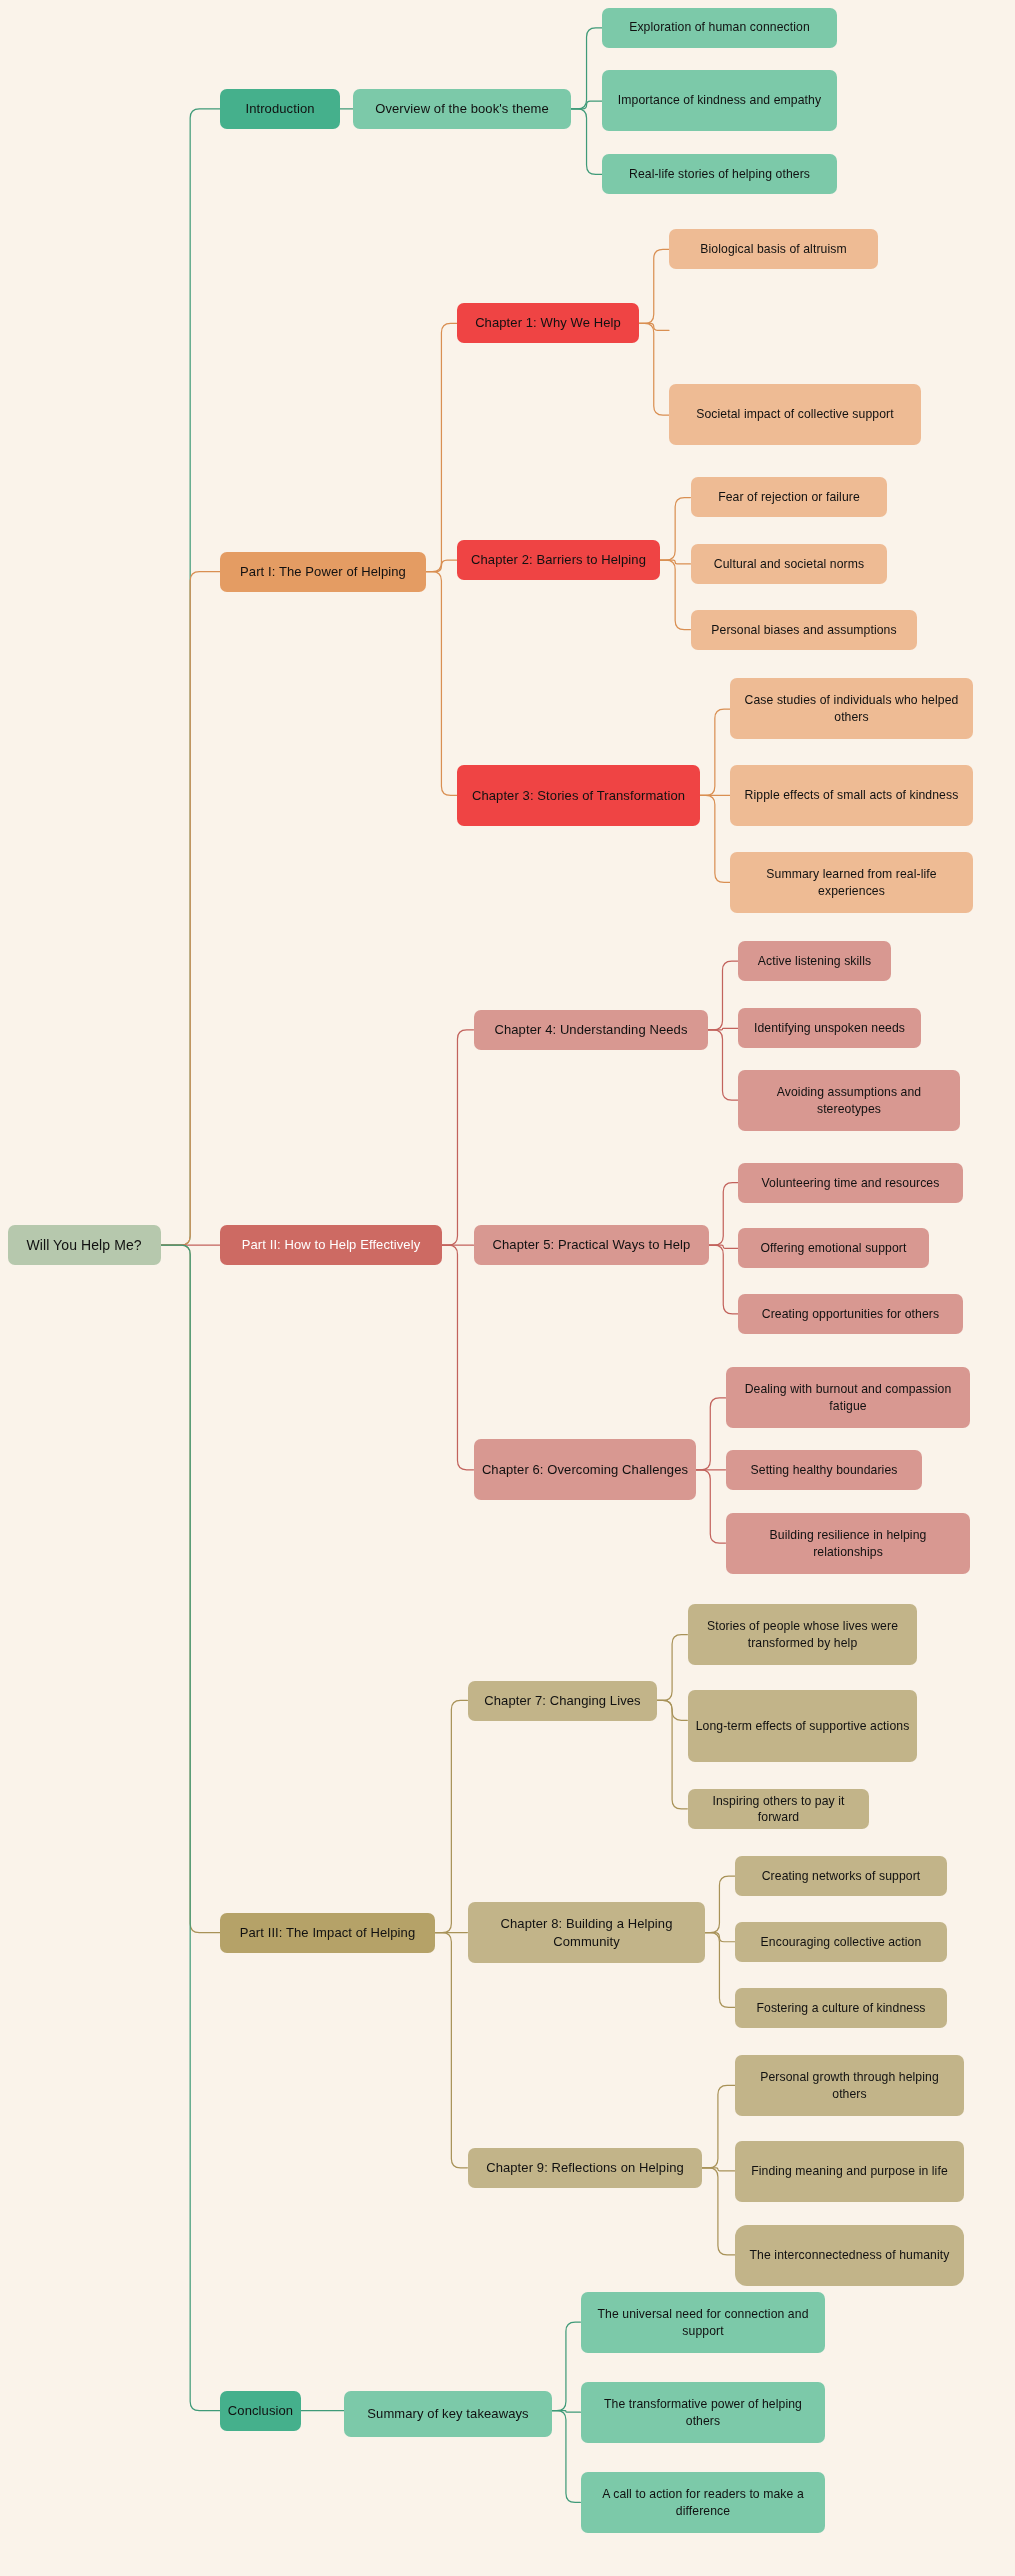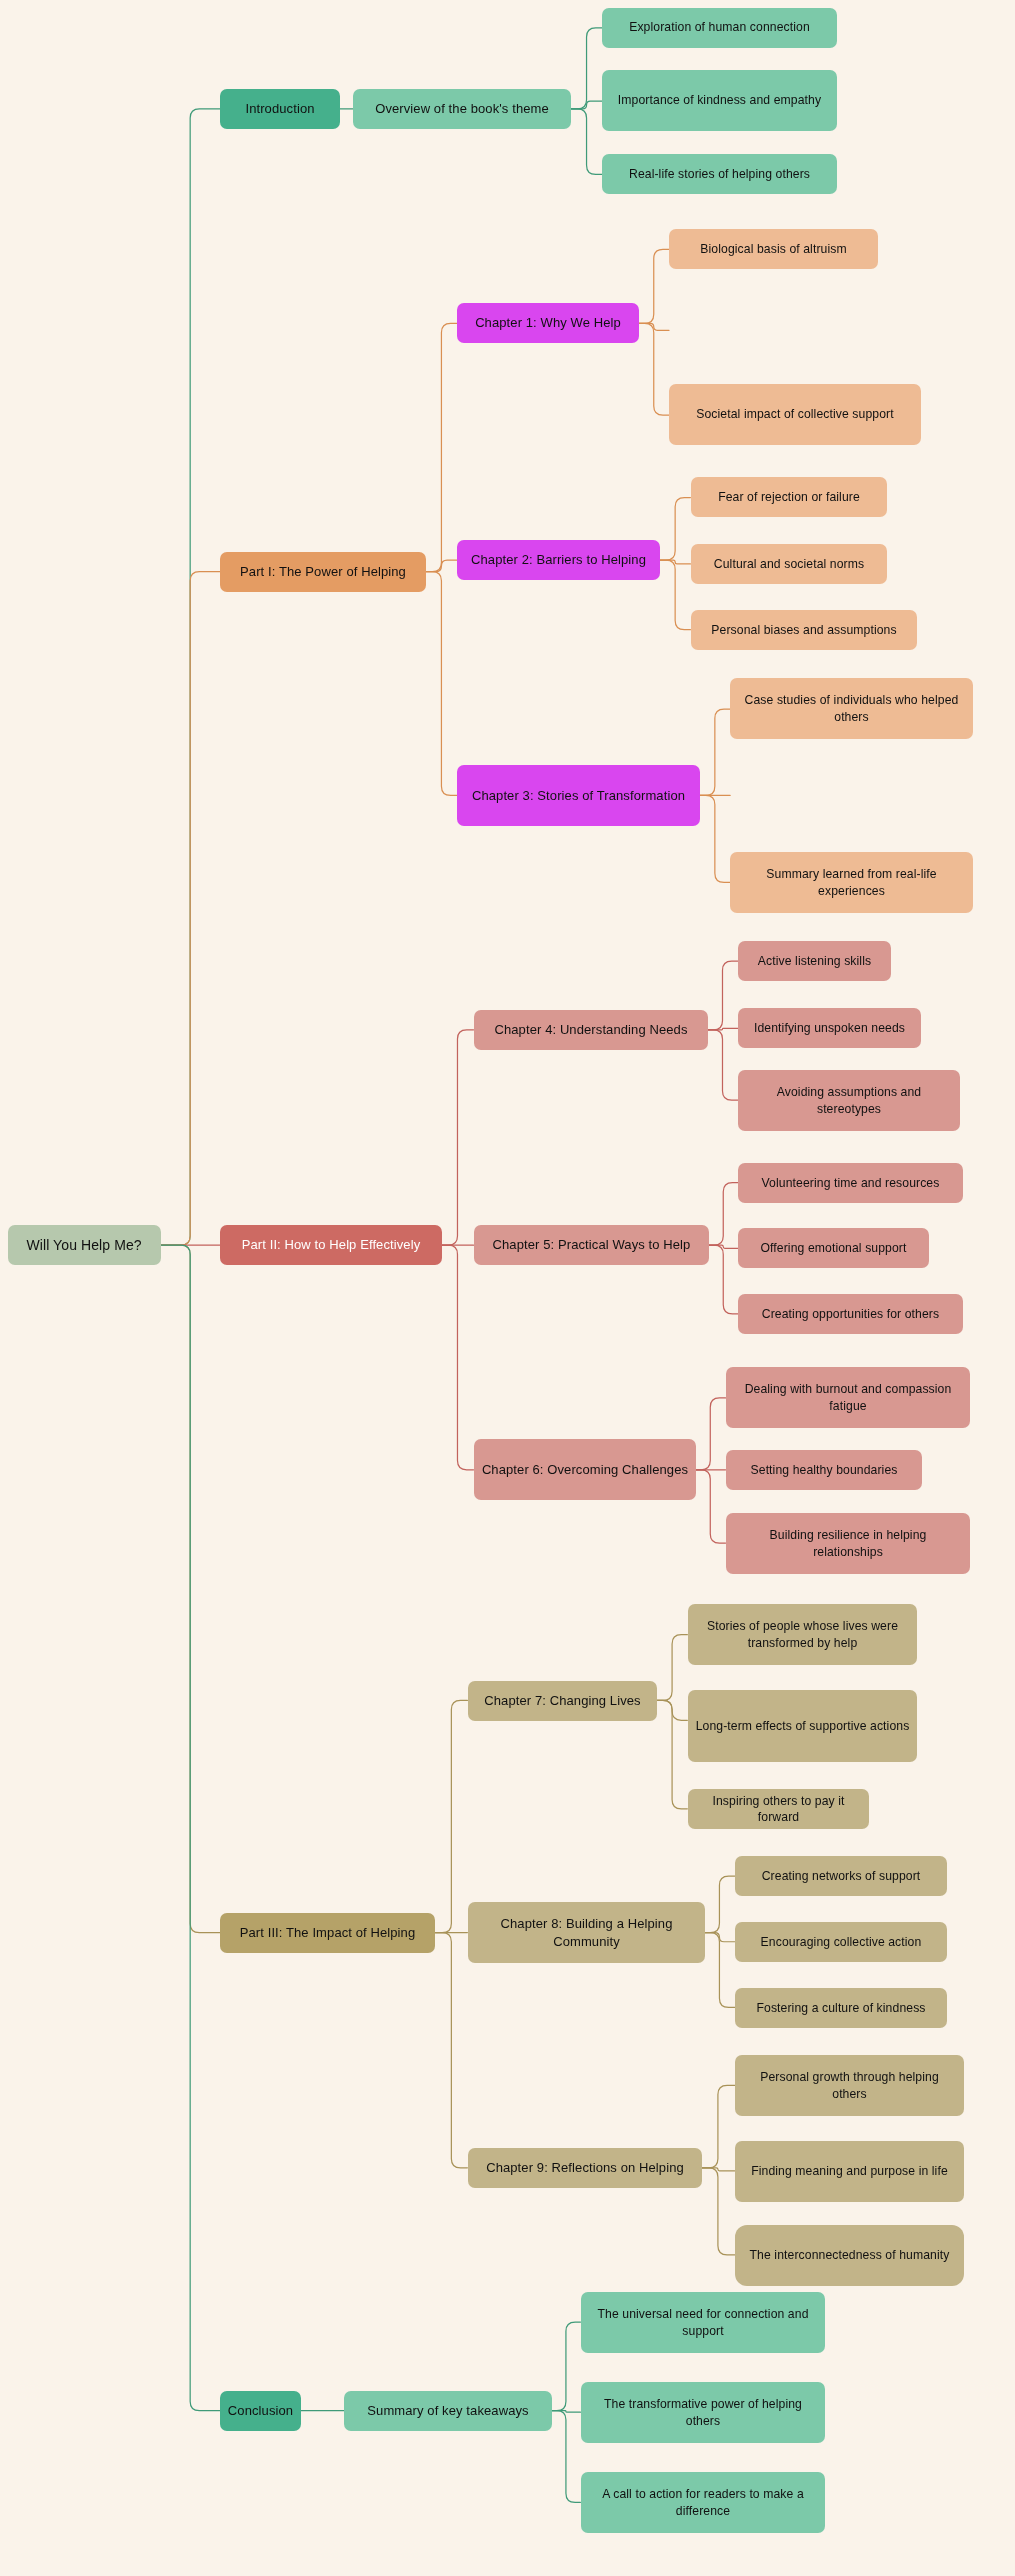--- a/index.html
+++ b/index.html
@@ -44,21 +44,21 @@
   .lvl-mid{ font-size:13px; }
   .lvl-leaf{ font-size:12.2px; }
 
   
   .c-green-dark{ background:#45b08c; }
   .c-green-mid{ background:#7cc9a9; }
   .c-green-leaf{ background:#7cc9a9; }
 
   
   .c-orange-dark{ background:#e49c63; }
-  .c-orange-mid{ background:#d946ef; }
+  .c-orange-mid{ background:#ef4444; }
   .c-orange-leaf{ background:#eebb94; }
 
   
   .c-red-dark{ background:#cd6a63; color:#ffffff; }
   .c-red-mid{ background:#d89891; }
   .c-red-leaf{ background:#d89891; }
 
   
   .c-olive-dark{ background:#b5a268; }
   .c-olive-mid{ background:#c2b489; }
@@ -128,20 +128,21 @@
     <div class="node lvl-branch c-orange-dark" style="left: 220px; top: 552px; width: 206px; height: 40px;">Part I: The Power of Helping</div>
     <div class="node lvl-mid c-orange-mid" style="left: 457px; top: 303px; width: 182px; height: 40px;">Chapter 1: Why We Help</div>
     <div class="node lvl-leaf c-orange-leaf" style="left: 669px; top: 229px; width: 209px; height: 40px;">Biological basis of altruism</div>
     <div class="node lvl-leaf c-orange-leaf" style="left: 669px; top: 384px; width: 252px; height: 61px;">Societal impact of collective support</div>
     <div class="node lvl-mid c-orange-mid" style="left: 457px; top: 540px; width: 203px; height: 40px;">Chapter 2: Barriers to Helping</div>
     <div class="node lvl-leaf c-orange-leaf" style="left: 691px; top: 477px; width: 196px; height: 40px;">Fear of rejection or failure</div>
     <div class="node lvl-leaf c-orange-leaf" style="left: 691px; top: 544px; width: 196px; height: 40px;">Cultural and societal norms</div>
     <div class="node lvl-leaf c-orange-leaf" style="left: 691px; top: 610px; width: 226px; height: 40px;">Personal biases and assumptions</div>
     <div class="node lvl-mid c-orange-mid" style="left: 457px; top: 765px; width: 243px; height: 61px;">Chapter 3: Stories of Transformation</div>
     <div class="node lvl-leaf c-orange-leaf" style="left: 730px; top: 678px; width: 243px; height: 61px;">Case studies of individuals who helped others</div>
+    <div class="node lvl-leaf c-orange-leaf" style="left: 730px; top: 765px; width: 243px; height: 61px;">Ripple effects of small acts of kindness</div>
     <div class="node lvl-leaf c-orange-leaf" style="left: 730px; top: 852px; width: 243px; height: 61px;">Summary learned from real-life experiences</div>
     <div class="node lvl-branch c-red-dark" style="left: 220px; top: 1225px; width: 222px; height: 40px;">Part II: How to Help Effectively</div>
     <div class="node lvl-mid c-red-mid" style="left: 474px; top: 1010px; width: 234px; height: 40px;">Chapter 4: Understanding Needs</div>
     <div class="node lvl-leaf c-red-leaf" style="left: 738px; top: 941px; width: 153px; height: 40px;">Active listening skills</div>
     <div class="node lvl-leaf c-red-leaf" style="left: 738px; top: 1008px; width: 183px; height: 40px;">Identifying unspoken needs</div>
     <div class="node lvl-leaf c-red-leaf" style="left: 738px; top: 1070px; width: 222px; height: 61px;">Avoiding assumptions and stereotypes</div>
     <div class="node lvl-mid c-red-mid" style="left: 474px; top: 1225px; width: 235px; height: 40px;">Chapter 5: Practical Ways to Help</div>
     <div class="node lvl-leaf c-red-leaf" style="left: 738px; top: 1163px; width: 225px; height: 40px;">Volunteering time and resources</div>
     <div class="node lvl-leaf c-red-leaf" style="left: 738px; top: 1228px; width: 191px; height: 40px;">Offering emotional support</div>
     <div class="node lvl-leaf c-red-leaf" style="left: 738px; top: 1294px; width: 225px; height: 40px;">Creating opportunities for others</div>
@@ -156,18 +157,18 @@
     <div class="node lvl-leaf c-olive-leaf" style="left: 688px; top: 1789px; width: 181px; height: 40px;">Inspiring others to pay it forward</div>
     <div class="node lvl-mid c-olive-mid" style="left: 468px; top: 1902px; width: 237px; height: 61px;">Chapter 8: Building a Helping Community</div>
     <div class="node lvl-leaf c-olive-leaf" style="left: 735px; top: 1856px; width: 212px; height: 40px;">Creating networks of support</div>
     <div class="node lvl-leaf c-olive-leaf" style="left: 735px; top: 1922px; width: 212px; height: 40px;">Encouraging collective action</div>
     <div class="node lvl-leaf c-olive-leaf" style="left: 735px; top: 1988px; width: 212px; height: 40px;">Fostering a culture of kindness</div>
     <div class="node lvl-mid c-olive-mid" style="left: 468px; top: 2148px; width: 234px; height: 40px;">Chapter 9: Reflections on Helping</div>
     <div class="node lvl-leaf c-olive-leaf" style="left: 735px; top: 2055px; width: 229px; height: 61px;">Personal growth through helping others</div>
     <div class="node lvl-leaf c-olive-leaf" style="left: 735px; top: 2141px; width: 229px; height: 61px;">Finding meaning and purpose in life</div>
     <div class="node lvl-leaf c-olive-leaf" style="left: 735px; top: 2225px; width: 229px; height: 61px; border-radius: 12px;">The interconnectedness of humanity</div>
     <div class="node lvl-branch c-green-dark" style="left: 220px; top: 2391px; width: 81px; height: 40px;">Conclusion</div>
-    <div class="node lvl-mid c-green-mid" style="left: 344px; top: 2391px; width: 208px; height: 40px;">Summary of key takeaways</div>
+    <div class="node lvl-mid c-green-mid" style="left: 344px; top: 2391px; width: 208px; height: 46px;">Summary of key takeaways</div>
     <div class="node lvl-leaf c-green-leaf" style="left: 581px; top: 2292px; width: 244px; height: 61px;">The universal need for connection and support</div>
     <div class="node lvl-leaf c-green-leaf" style="left: 581px; top: 2382px; width: 244px; height: 61px;">The transformative power of helping others</div>
     <div class="node lvl-leaf c-green-leaf" style="left: 581px; top: 2472px; width: 244px; height: 61px;">A call to action for readers to make a difference</div>
   </div>
 
 
 </body></html>

